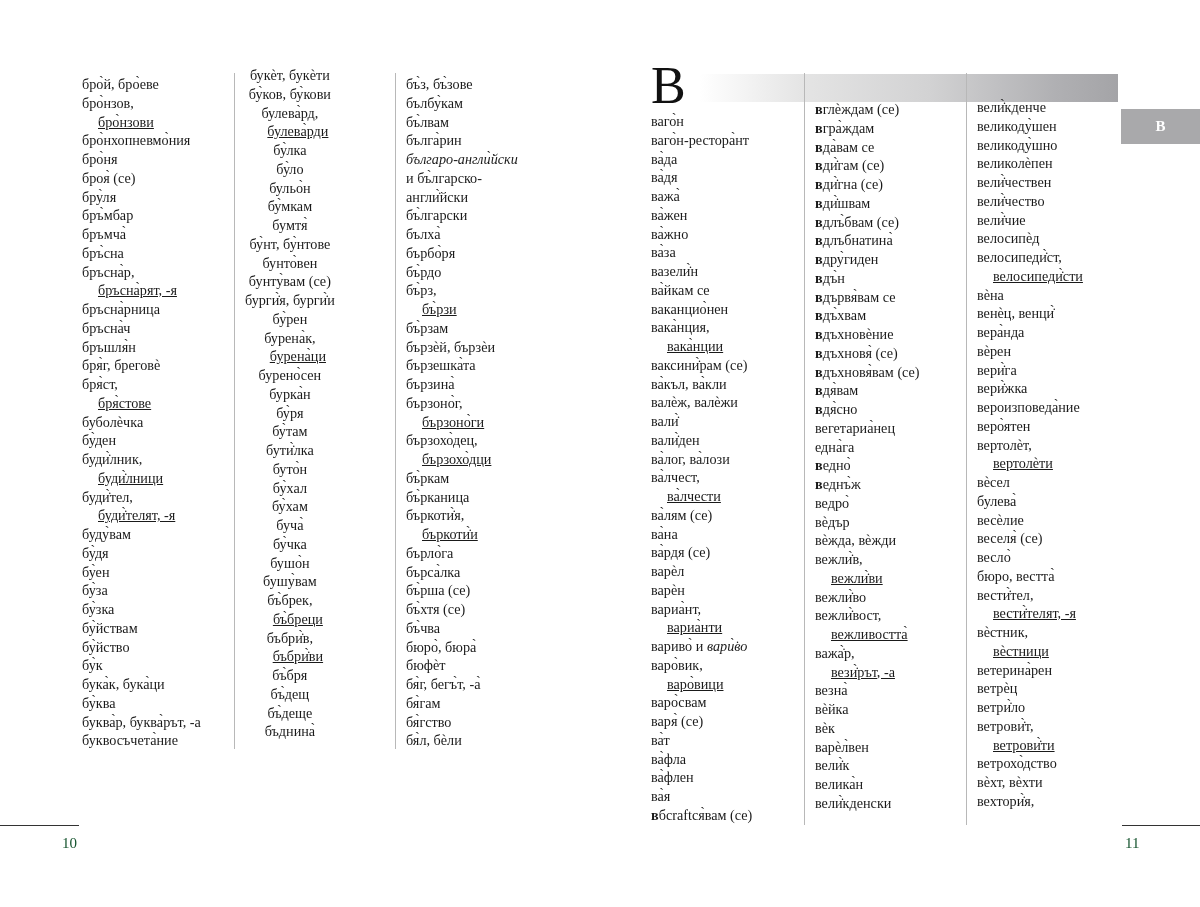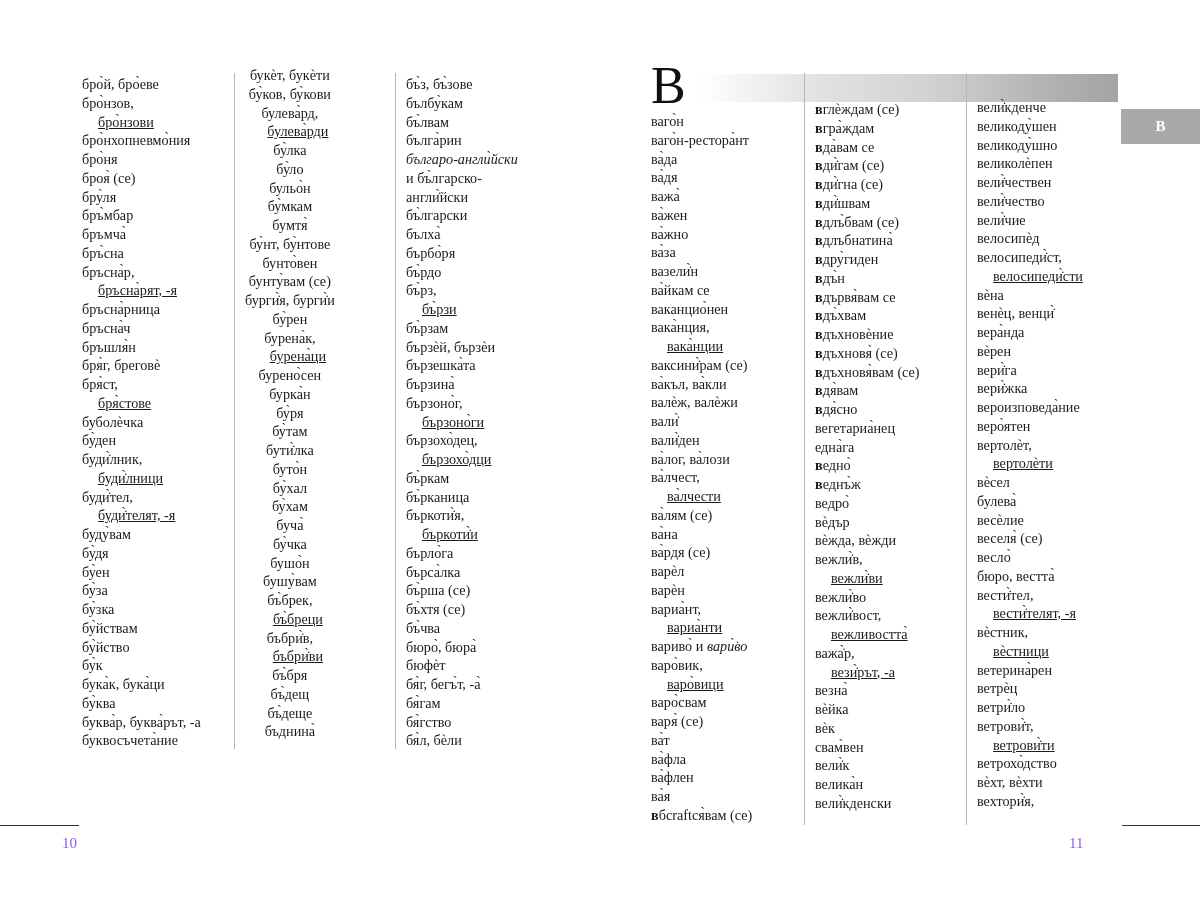--- a/index.html
+++ b/index.html
@@ -12,21 +12,21 @@
   .page.right { left:600px; width:600px; }
   .col {
     position:absolute; font-size:14.2px; line-height:18.75px; white-space:nowrap;
   }
   .entry { display:block; height:18.75px; }
   .entry.indent { padding-left:16px;text-decoration:underline; }
   .entry b { font-weight:bold; }
   .entry i { }
   .divider { position:absolute; width:1px; background:#b8b8b8; }
   .footer-rule { position:absolute; height:1px; background:#333; top:825px; }
-  .page-num { position:absolute; top:835px; font-size:15px; color:#8b5cf6; }
+  .page-num { position:absolute; top:835px; font-size:15px; color:#14532d; }
   .big-letter { position:absolute; left:651px; top:58px; font-size:52px; line-height:56px; color:#111; }
   .band {
     position:absolute; left:700px; top:74px; width:418px; height:28px;
     background: linear-gradient(to right, #ffffff 0%, #e4e4e4 25%, #d2d2d3 55%, #b0b0b3 85%, #a4a4a7 100%);
   }
   .thumb-tab {
     position:absolute; left:1121px; top:109px; width:79px; height:35px; background:#a9a9ab;
     color:#ffffff; font-weight:bold; font-size:15px; display:flex; align-items:center; justify-content:center;
   }
 </style>
@@ -231,21 +231,21 @@
     <span class="entry">вежли̇̀в,</span>
     <span class="entry indent">вежли̇̀ви</span>
     <span class="entry">вежли̇̀во</span>
     <span class="entry">вежли̇̀вост,</span>
     <span class="entry indent">вежливостта̀</span>
     <span class="entry">важа̇̀р,</span>
     <span class="entry indent">вези̇̀рът, -а</span>
     <span class="entry">везна̀</span>
     <span class="entry">вѐйка</span>
     <span class="entry">вѐк</span>
-    <span class="entry">свам̀вен</span>
+    <span class="entry">варѐл̀вен</span>
     <span class="entry">вели̇̀к</span>
     <span class="entry">велика̀н</span>
     <span class="entry">вели̇̀кденски</span>
   </div>
 <div class="divider" style="left:966px; top:73px; height:752px;"></div>
 <div class="col" id="rc2" style="left:977px; top:98px;">
     <span class="entry">вели̇̀кденче</span>
     <span class="entry">великоду̀шен</span>
     <span class="entry">великоду̀шно</span>
     <span class="entry">великолѐпен</span>
@@ -278,13 +278,13 @@
     <span class="entry">ветерина̀рен</span>
     <span class="entry">ветрѐц</span>
     <span class="entry">ветри̇̀ло</span>
     <span class="entry">ветрови̇̀т,</span>
     <span class="entry indent">ветрови̇̀ти</span>
     <span class="entry">ветрохо̀дство</span>
     <span class="entry">вѐхт, вѐхти</span>
     <span class="entry">вехтори̇̀я,</span>
   </div>
 <div class="footer-rule" style="left:1122px; width:78px;"></div>
-<div class="page-num" style="left:1069px;">11</div>
+<div class="page-num" style="left:1125px;">11</div>
 
 </body></html>

